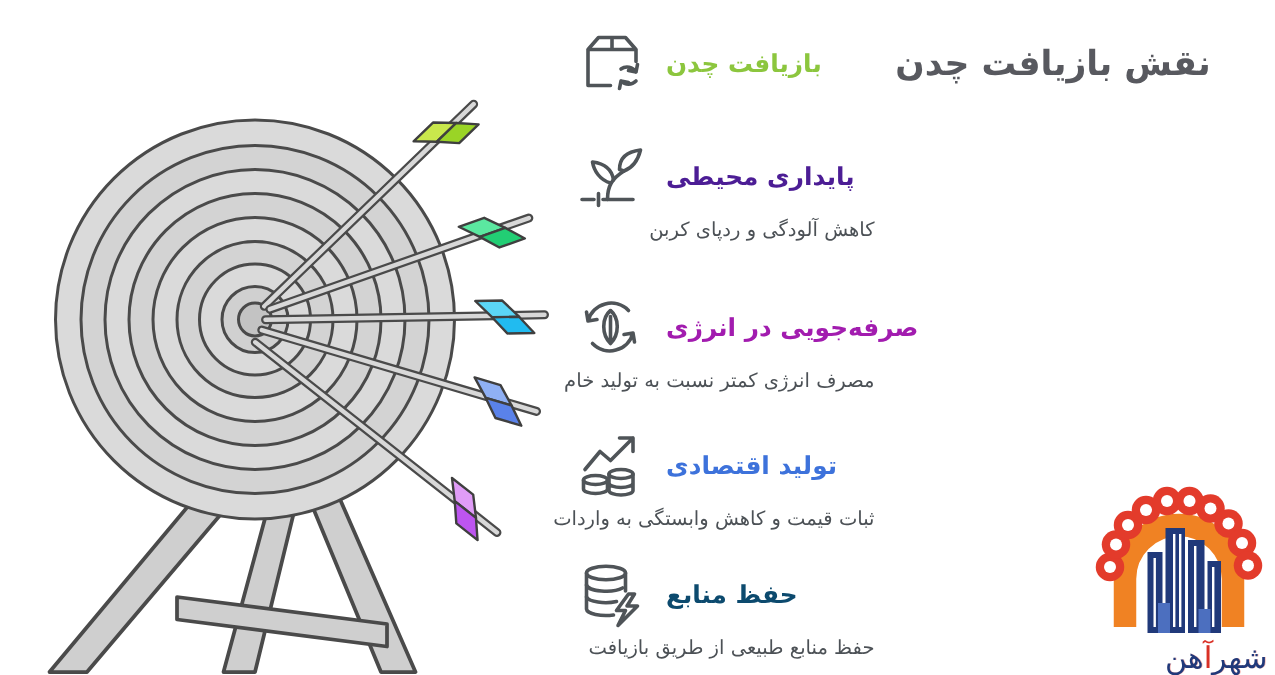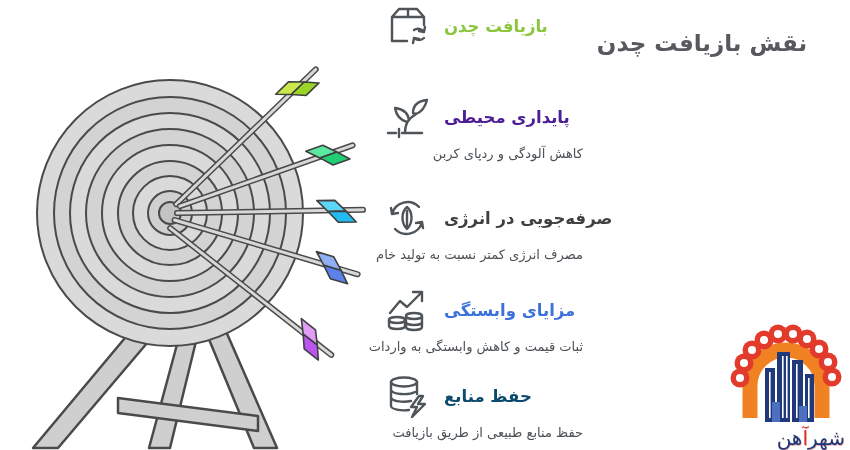--- a/index.html
+++ b/index.html
@@ -104,21 +104,21 @@
           <line x1="-197" y1="0" x2="8" y2="0" stroke="#d8d8d8" stroke-width="3" stroke-linecap="round"></line>
           <g stroke="#3f3f3f" stroke-width="1.6" stroke-linejoin="round">
             <polygon points="-38,-10 -20,-10 -9,1 -27,1" fill="#e09cf7"></polygon>
             <polygon points="-27,1 -9,1 1,12 -17,12" fill="#bd55f0"></polygon>
           </g>
         </g>
       </g>
     </svg>
   </div>
 
-  <div class="benefit" style="top:2px">
+  <div class="benefit" style="top:18px">
     <div class="row">
       <span class="icon">
         <svg viewBox="0 0 48 48" width="48" height="48">
           <path d="M9 15 L9 39 L24 39 M9 15 L16 7 L34 7 L41 15 M9 15 L41 15 L41 23 M25 7 L25 15"></path>
           <path d="M31 28 a7 7 0 0 1 10 2 M41 30 l1 -5 M41 30 l-5 -1"></path>
           <path d="M41 36 a7 7 0 0 1 -10 0 M31 36 l-1 5 M31 36 l5 1"></path>
         </svg>
       </span>
       <span class="title" style="color: rgb(140, 198, 62);">بازیافت چدن</span>
     </div>
@@ -141,37 +141,37 @@
 
   <div class="benefit" style="top:194px">
     <div class="row">
       <span class="icon">
         <svg viewBox="0 0 48 48" width="48" height="48">
           <path d="M9 20 A16 16 0 0 1 36 13 M9 20 l-1 -6 M9 20 l6 -1"></path>
           <path d="M39 28 A16 16 0 0 1 12 35 M39 28 l1 6 M39 28 l-6 1"></path>
           <path d="M24 13 C30 18 30 29 24 35 C18 29 18 18 24 13 Z M24 33 L24 17"></path>
         </svg>
       </span>
-      <span class="title" style="color: #404040;">صرفه‌جویی در انرژی</span>
+      <span class="title" style="color: #a21caf;">صرفه‌جویی در انرژی</span>
     </div>
     <div class="subtitle">مصرف انرژی کمتر نسبت به تولید خام</div>
   </div>
 
   <div class="benefit" style="top:286px">
     <div class="row">
       <span class="icon">
         <svg viewBox="0 0 48 48" width="48" height="48">
           <path d="M7 27 L17 15 L24 21 L39 6 M39 6 L30 6 M39 6 L39 15"></path>
           <ellipse cx="14" cy="34" rx="8" ry="3"></ellipse>
           <path d="M6 34 L6 40 A8 3 0 0 0 22 40 L22 34"></path>
           <ellipse cx="31" cy="30" rx="8" ry="3"></ellipse>
           <path d="M23 30 L23 36 A8 3 0 0 0 39 36 L39 30 M23 36 L23 41 A8 3 0 0 0 39 41 L39 36"></path>
         </svg>
       </span>
-      <span class="title" style="color: rgb(61, 114, 219);">مزایای وابستگی</span>
+      <span class="title" style="color: rgb(61, 114, 219);">تولید اقتصادی</span>
     </div>
     <div class="subtitle">ثبات قیمت و کاهش وابستگی به واردات</div>
   </div>
 
   <div class="benefit" style="top:372px">
     <div class="row">
       <span class="icon">
         <svg viewBox="0 0 48 48" width="48" height="48">
           <ellipse cx="21" cy="10" rx="13" ry="4.5"></ellipse>
           <path d="M8 10 L8 34 A13 4.5 0 0 0 26 38"></path>

